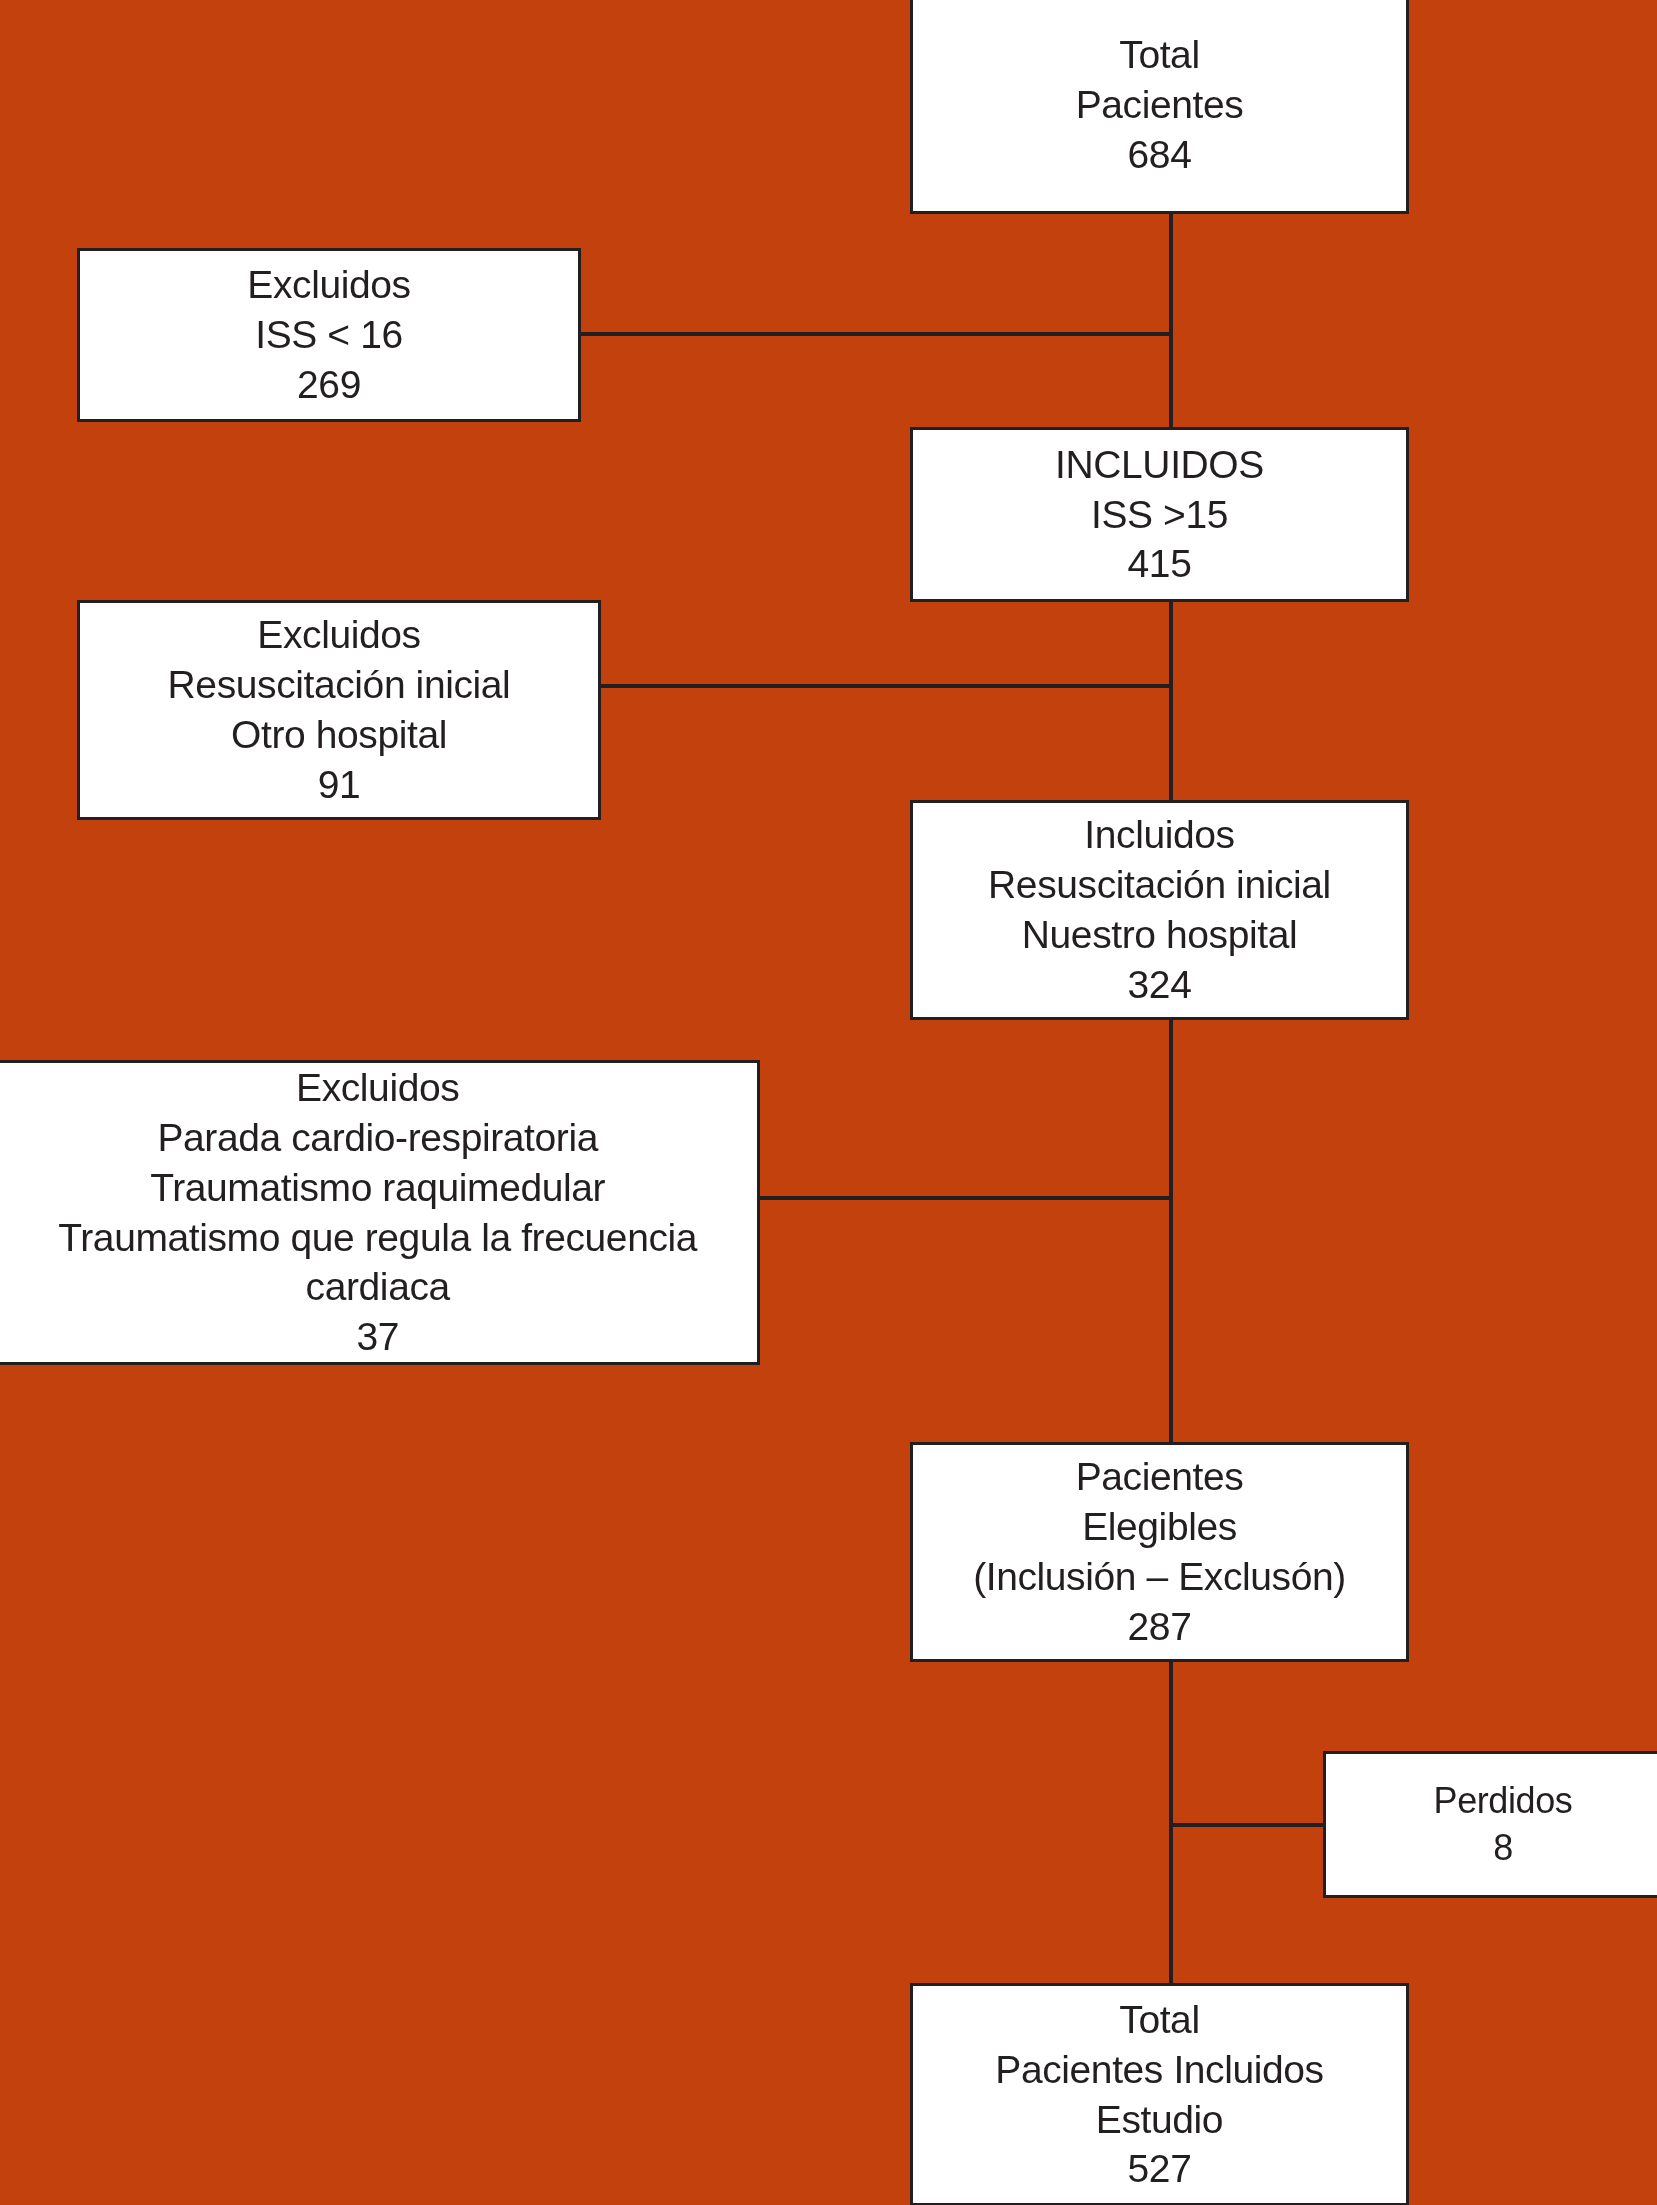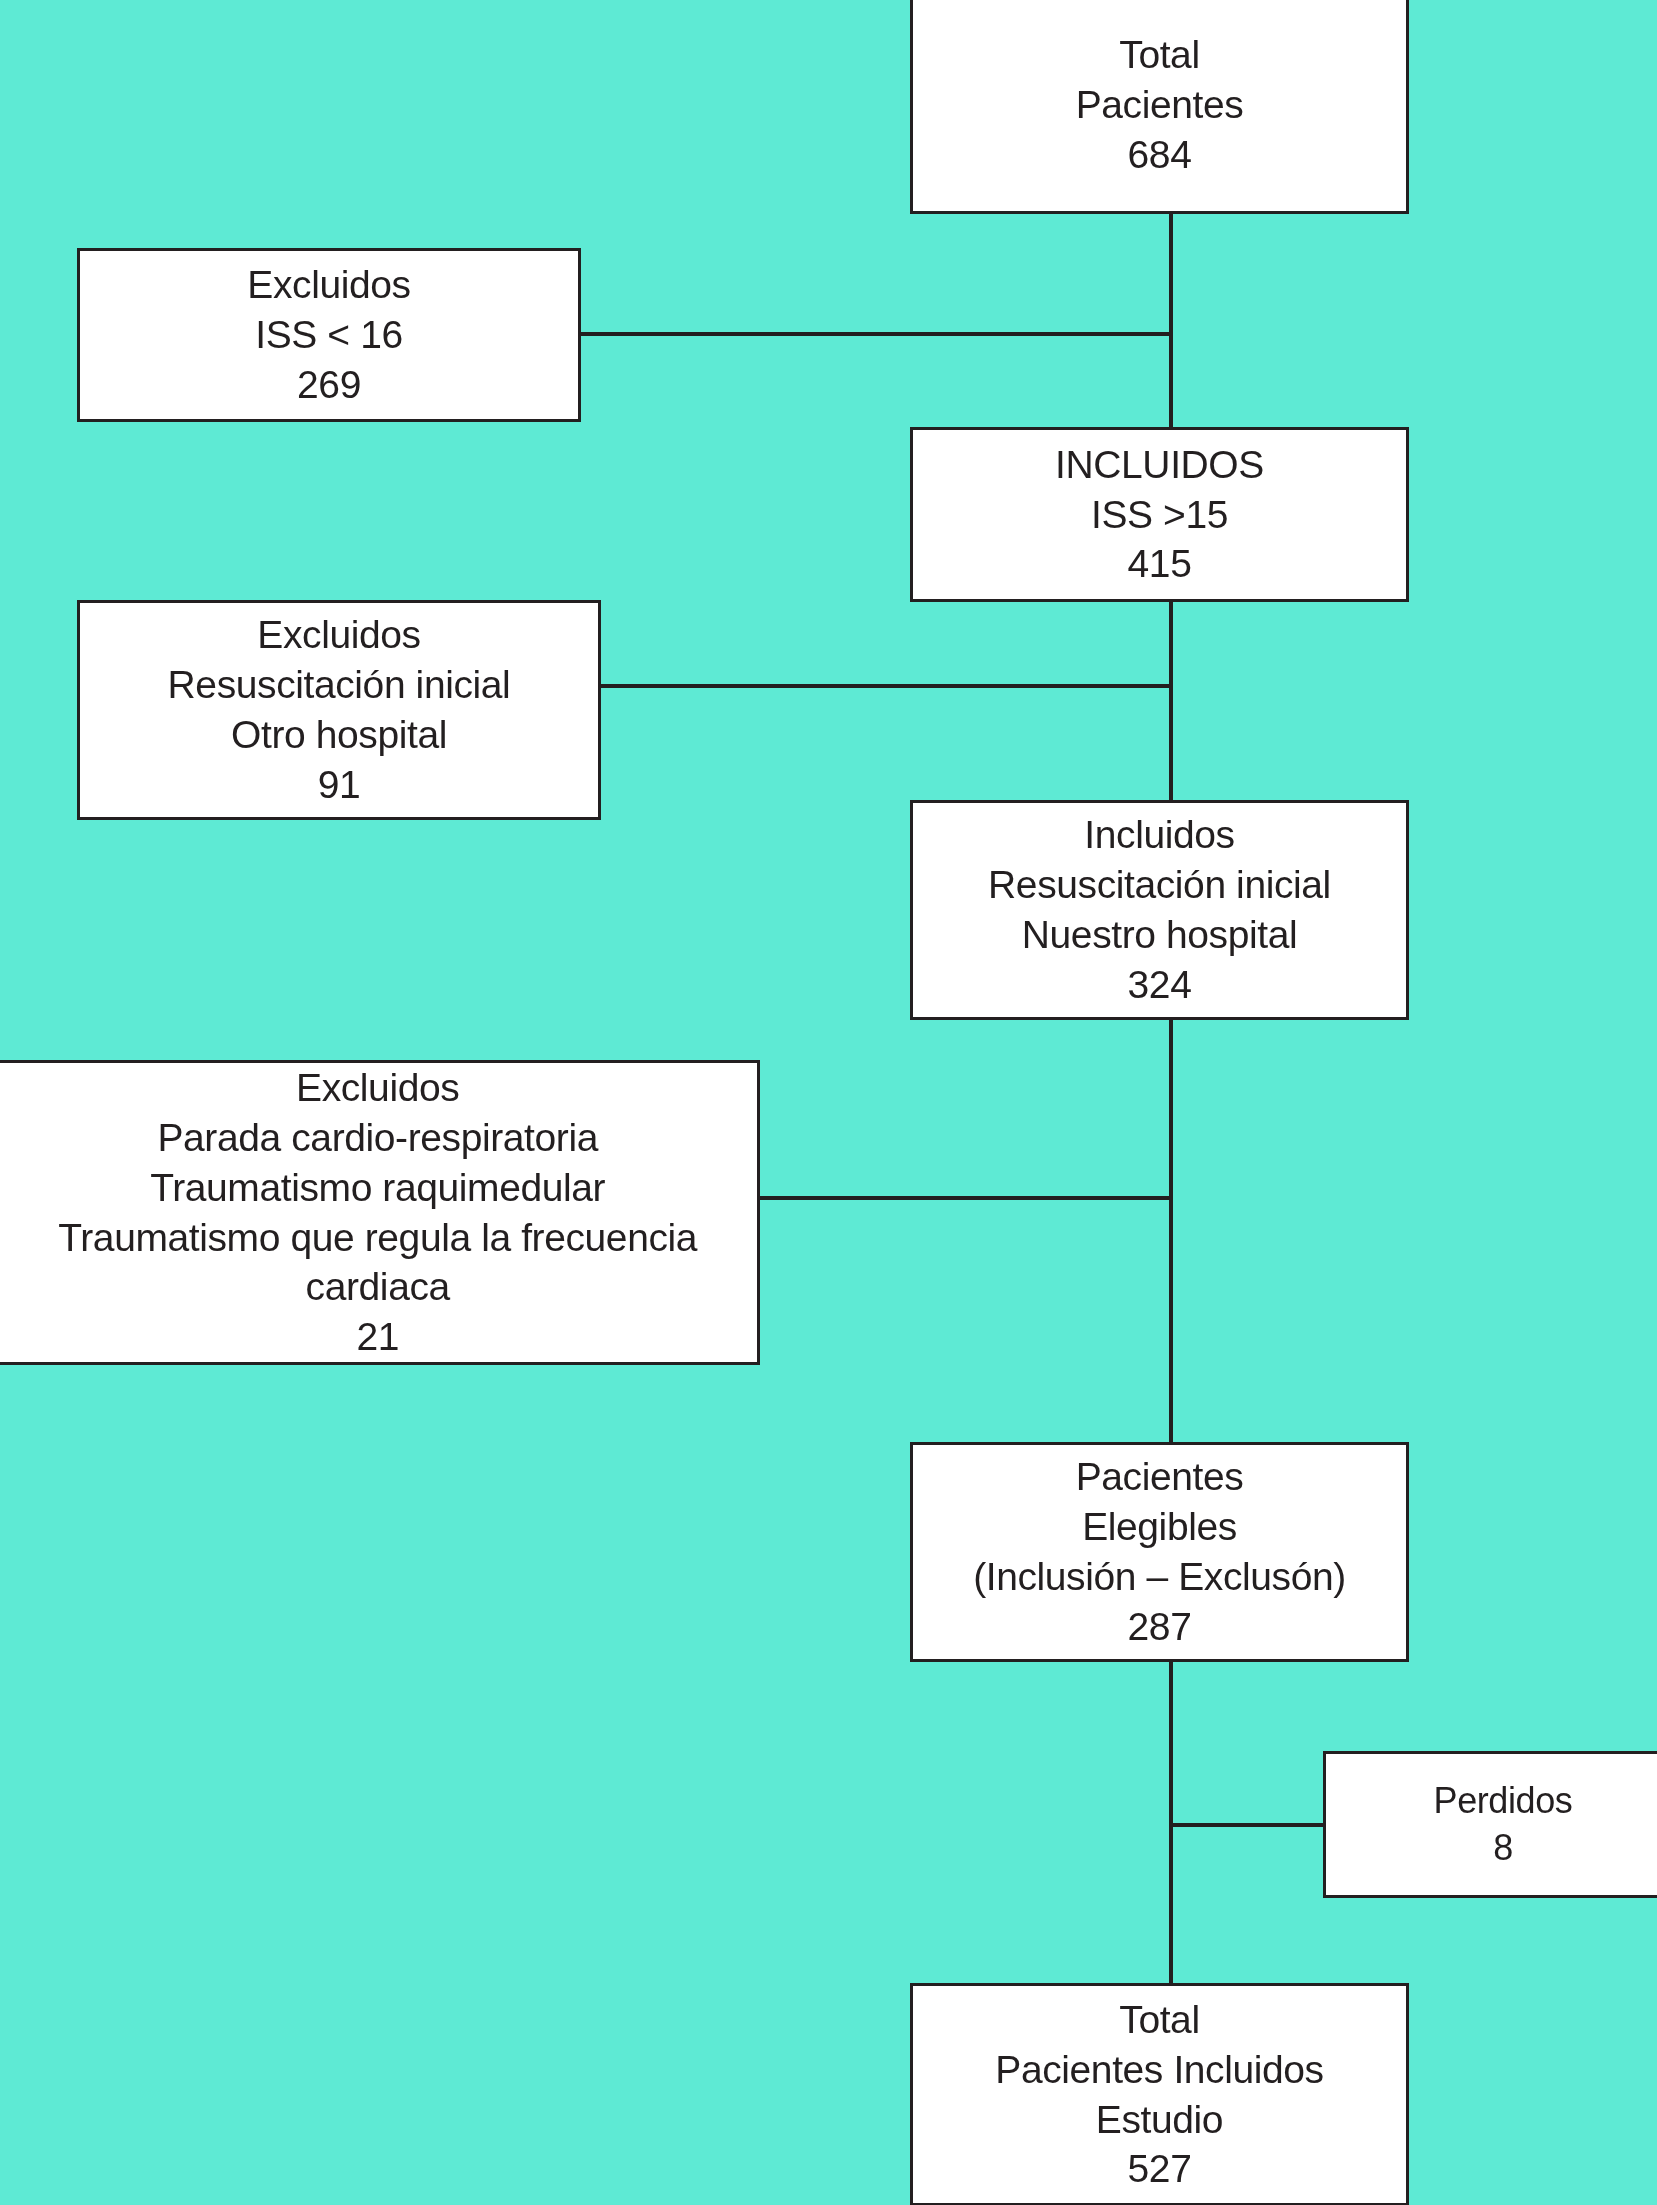--- a/index.html
+++ b/index.html
@@ -7,21 +7,21 @@
     padding: 0;
     background: #ffffff;
   }
   body {
     font-family: "Liberation Sans", sans-serif;
   }
   #flowchart {
     position: relative;
     width: 1657px;
     height: 2205px;
-    background: #5eead4;
+    background: #c2410c;
     overflow: hidden;
   }
   .node {
     position: absolute;
     box-sizing: border-box;
     border: 3.6px solid #231f20;
     background: #ffffff;
     display: flex;
     flex-direction: column;
     align-items: center;
@@ -105,21 +105,21 @@
     <span class="line">Nuestro hospital</span>
     <span class="line">324</span>
   </div>
 
   <div class="node" id="node-excluidos-parada">
     <span class="line">Excluidos</span>
     <span class="line">Parada cardio-respiratoria</span>
     <span class="line">Traumatismo raquimedular</span>
     <span class="line">Traumatismo que regula la frecuencia</span>
     <span class="line">cardiaca</span>
-    <span class="line">21</span>
+    <span class="line">37</span>
   </div>
 
   <div class="node" id="node-pacientes-elegibles">
     <span class="line">Pacientes</span>
     <span class="line">Elegibles</span>
     <span class="line">(Inclusión – Exclusón)</span>
     <span class="line">287</span>
   </div>
 
   <div class="node" id="node-perdidos">

